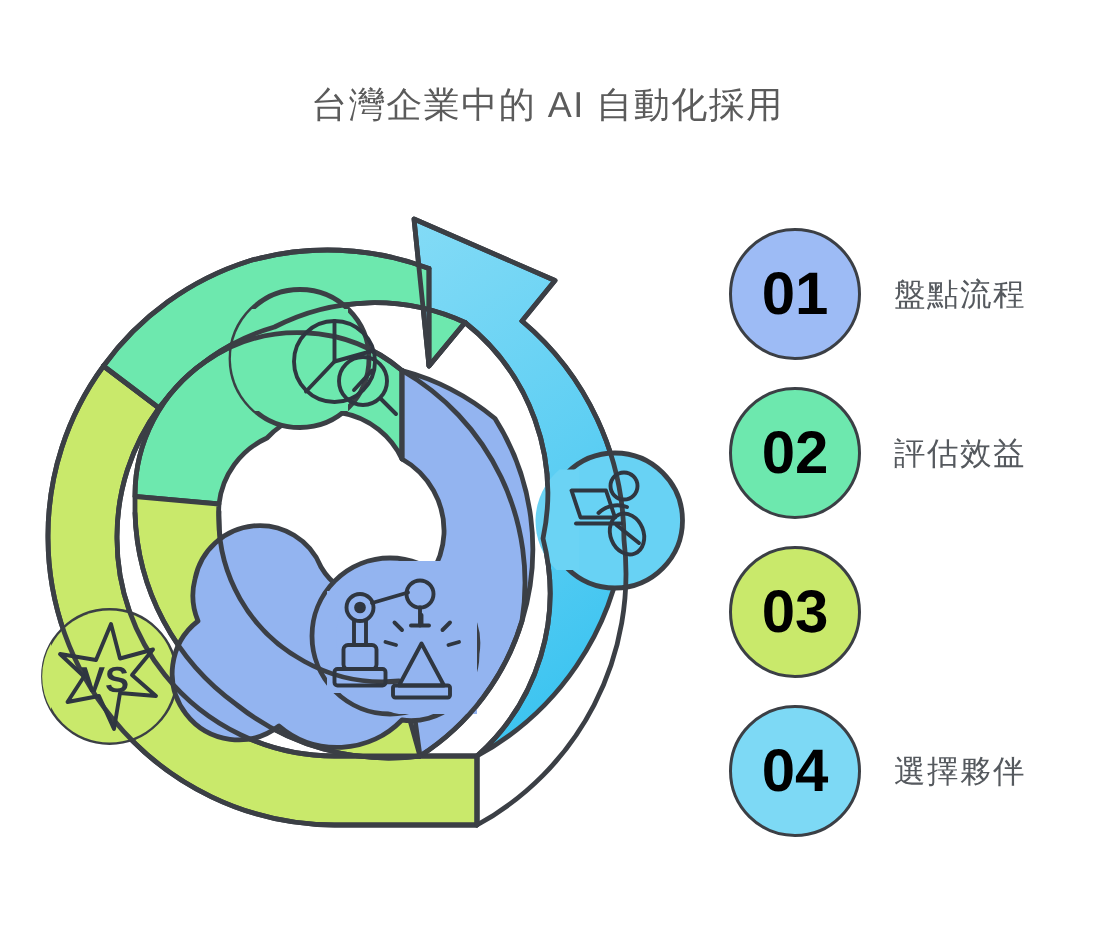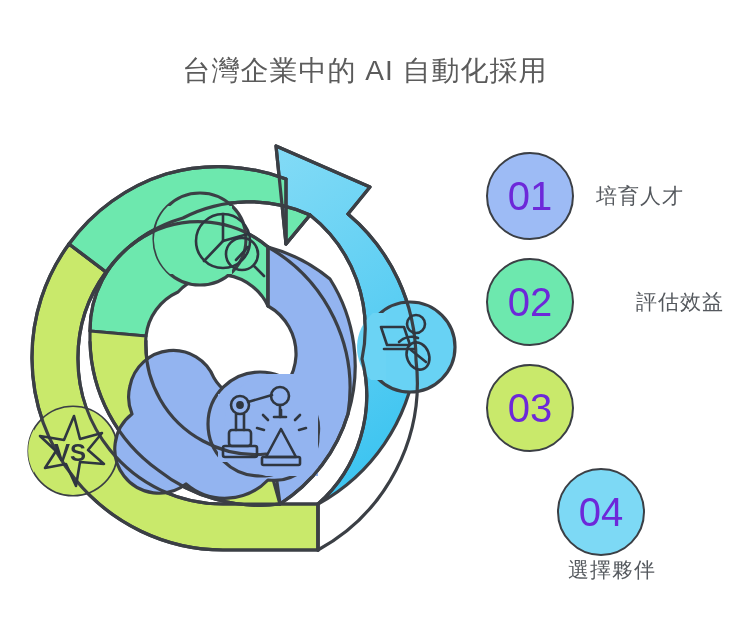--- a/index.html
+++ b/index.html
@@ -14,21 +14,21 @@
     overflow: hidden;
     font-family: "Liberation Sans", "DejaVu Sans", sans-serif;
   }
 
   #page-title {
     position: absolute;
     left: 0;
     top: 56px;
     width: 730px;
     text-align: center;
-    font-size: 28px;
+    font-size: 24px;
     color: #5b5b5b;
     letter-spacing: 1px;
     font-weight: 400;
     line-height: 30px;
     white-space: nowrap;
   }
 
   
   #spiral-diagram {
     position: absolute;
@@ -53,40 +53,40 @@
   }
   .legend-item {
     position: absolute;
     left: 0;
     width: 230px;
     height: 92px;
     display: flex;
     align-items: center;
   }
   .legend-item[data-idx="0"] { top: 0px; }
-  .legend-item[data-idx="1"] { top: 106px; gap: 40px; }
+  .legend-item[data-idx="1"] { top: 106px; }
   .legend-item[data-idx="2"] { top: 212px; }
-  .legend-item[data-idx="3"] { top: 318px; flex-direction: column; }
+  .legend-item[data-idx="3"] { top: 318px; }
 
   .legend-badge {
     position: relative;
     width: 88px;
     height: 88px;
     border-radius: 50%;
     border: 2.5px solid #3b3f45;
     box-sizing: border-box;
     flex: 0 0 auto;
     display: flex;
     align-items: center;
     justify-content: center;
   }
   .legend-number {
     font-size: 40px;
-    font-weight: 400;
-    color: #6d28d9;
+    font-weight: 700;
+    color: #000000;
     letter-spacing: 0px;
     line-height: 1;
     user-select: none;
   }
   .legend-label {
     margin-left: 22px;
     font-size: 21px;
     color: #55595e;
     letter-spacing: 1px;
     white-space: nowrap;
@@ -269,21 +269,21 @@
 
   </svg>
 </div>
 
 <div id="legend">
 
   <div class="legend-item" data-idx="0">
     <div class="legend-badge" style="background:#9dbbf5;">
       <span class="legend-number">01</span>
     </div>
-    <span class="legend-label">培育人才</span>
+    <span class="legend-label">盤點流程</span>
   </div>
 
   <div class="legend-item" data-idx="1">
     <div class="legend-badge" style="background:#6de8ae;">
       <span class="legend-number">02</span>
     </div>
     <span class="legend-label">評估效益</span>
   </div>
 
   <div class="legend-item" data-idx="2">

